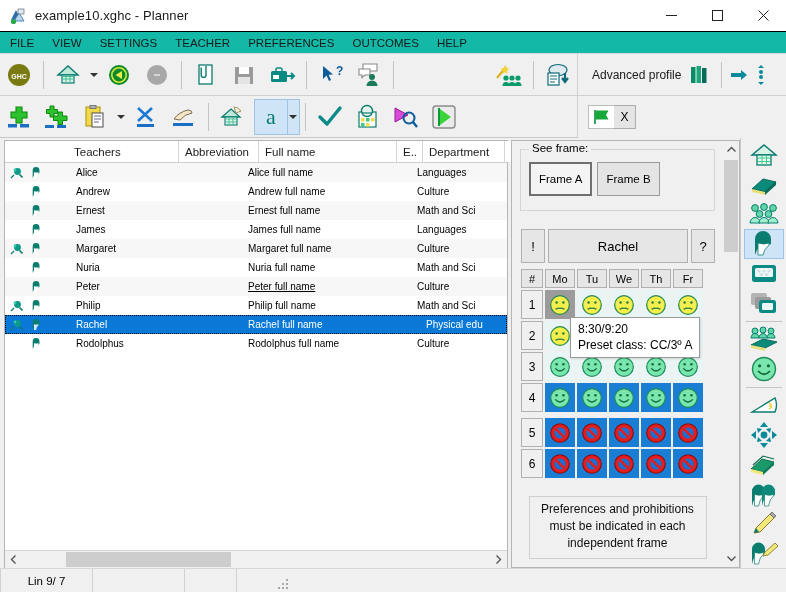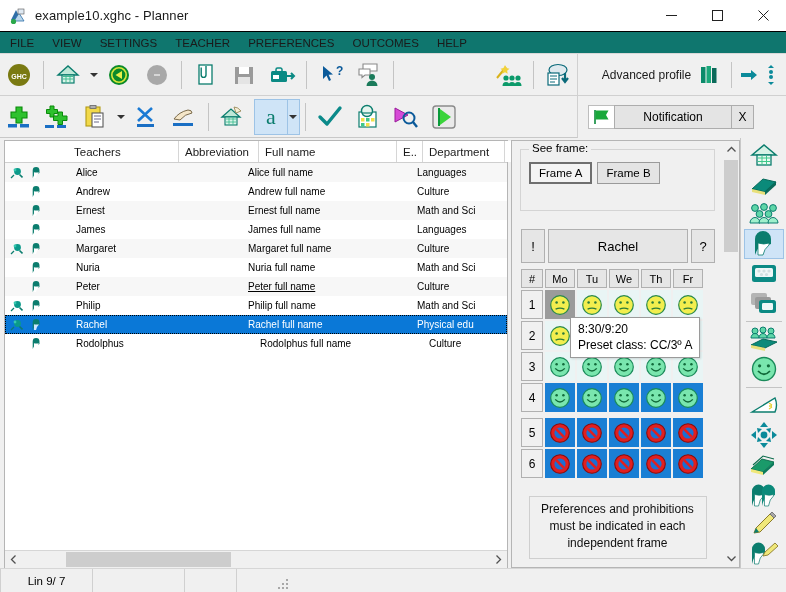--- a/index.html
+++ b/index.html
@@ -47,21 +47,21 @@
     font-size: 13px; color: #333;
     cursor: default;
   }
 
   
   .menubar {
     height: 21px;
     flex: 0 0 21px;
     display: flex;
     align-items: center;
-    background: #0f766e;
+    background: #14b8a6;
     padding-left: 10px;
     font-size: 11.5px;
   }
   .menubar .mi {
     padding: 2px 9px 2px 0px;
     margin-right: 9px;
     color: #1a1a1a;
     cursor: default;
     white-space: nowrap;
   }
@@ -119,21 +119,20 @@
     display: flex;
     flex-direction: column;
     background: #f0f0f0;
   }
   .adv-row {
     height: 42px;
     display: flex; align-items: center;
     padding-left: 14px;
     border-bottom: 1px solid #d0d0d0;
     gap: 8px;
-    justify-content: center;
   }
   .adv-label { font-size: 12px; color: #1a1a1a; }
   .notif-row {
     height: 42px;
     display: flex; align-items: center;
     padding-left: 10px;
     gap: 0px;
   }
   .notif-flag {
     width: 26px; height: 24px;
@@ -254,21 +253,21 @@
   }
   .see-frame-label {
     position: absolute;
     top: -8px; left: 8px;
     background: #f0f0f0;
     padding: 0 3px;
     font-size: 11.5px;
   }
   .frame-btns { display: flex; gap: 5px; margin-top: 2px; }
   .frame-btn {
-    min-width: 54px; height: 22px;
+    min-width: 54px; height: 34px;
     background: #e4e4e4;
     border: 1px solid #9a9a9a;
     display:flex; align-items:center; justify-content:center;
     font-size: 11.5px;
     padding: 0 8px;
     cursor: default;
   }
   .frame-btn.selected { background: #f4f4f4; border: 2px solid #6f6f6f; }
 
   .tname-row {
@@ -657,21 +656,20 @@
           </svg>
         </span>
       </div>
       <div class="notif-row">
         <div class="notif-flag">
           <svg width="20" height="18" viewBox="0 0 20 18">
             <path d="M3 2 v14" stroke="#0a8a3a" stroke-width="1.6"></path>
             <path d="M3.5 2.5 h13 l-2.5 4.5 l2.5 4.5 h-13 z" fill="#18a83a"></path>
           </svg>
         </div>
-        <div class="notif-btn">Notification</div>
         <div class="notif-x">X</div>
       </div>
     </div>
   </div>
 
   <div class="body-zone">
 
     <div class="left-pane">
       <div class="tbl-head">
         <div class="th c-pin" style="border-right:none"></div>
@@ -847,35 +845,35 @@
             <div class="cell c-ico">
               <svg width="13" height="14" viewBox="0 0 13 14">
     <path d="M2 13 V4 a4 4 0 0 1 8 0 v3 q-2 1-4 1 t-4 5 z" fill="#0b7d6e"></path>
     <path d="M3.5 13 V6 q3 1 5.5 0 v1 q-2.5 2-3 6 z" fill="#cfe6ff"></path>
   </svg>
             </div>
             <div class="cell c-name" style="width: 88px; flex: 0 0 88px;">Rachel</div>
             <div class="cell c-abbr" style="width: 80px; flex: 0 0 80px;"></div>
             <div class="cell c-full" style="width: 143px; flex: 0 0 143px;">Rachel full name</div>
             <div class="cell c-e" style="width: 26px; flex: 0 0 26px;"></div>
-            <div class="cell c-dept" style="width: 84px; flex: 0 0 84px;">Physical edu</div>
+            <div class="cell c-dept" style="width: 84px; flex: 0 0 84px; margin-left: 9px;">Physical edu</div>
             <div class="cell c-cu" style="width: 40px; flex: 0 0 40px; text-align: right; padding-right: 12px; padding-left: 0px;">5</div>
             <div class="cell c-mee" style="width: 40px; flex: 0 0 40px;"></div>
           </div>
           <div class="row">
             <div class="cell c-pin"></div>
             <div class="cell c-ico">
               <svg width="13" height="14" viewBox="0 0 13 14">
     <path d="M2 13 V4 a4 4 0 0 1 8 0 v3 q-2 1-4 1 t-4 5 z" fill="#0b7d6e"></path>
     <path d="M3.5 13 V6 q3 1 5.5 0 v1 q-2.5 2-3 6 z" fill="#ffffff"></path>
   </svg>
             </div>
             <div class="cell c-name" style="width: 88px; flex: 0 0 88px;">Rodolphus</div>
             <div class="cell c-abbr" style="width: 80px; flex: 0 0 80px;"></div>
-            <div class="cell c-full" style="width: 143px; flex: 0 0 143px; margin-left: 12px;">Rodolphus full name</div>
+            <div class="cell c-full" style="width: 143px; flex: 0 0 143px;">Rodolphus full name</div>
             <div class="cell c-e" style="width: 26px; flex: 0 0 26px;"></div>
             <div class="cell c-dept" style="width: 84px; flex: 0 0 84px;">Culture</div>
             <div class="cell c-cu" style="width: 40px; flex: 0 0 40px; text-align: right; padding-right: 12px; padding-left: 0px;">9</div>
             <div class="cell c-mee" style="width: 40px; flex: 0 0 40px;"></div>
           </div>
         </div>
 
       <div class="hscroll">
         <div class="hs-arrow">
           <svg width="7" height="9" viewBox="0 0 7 9">

